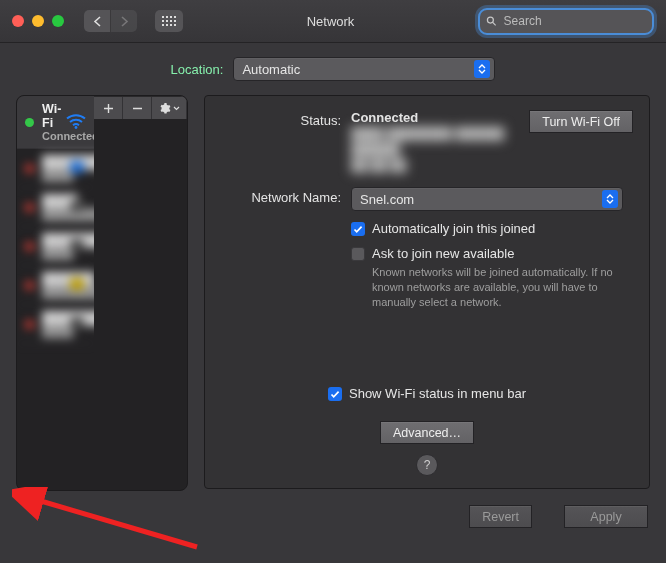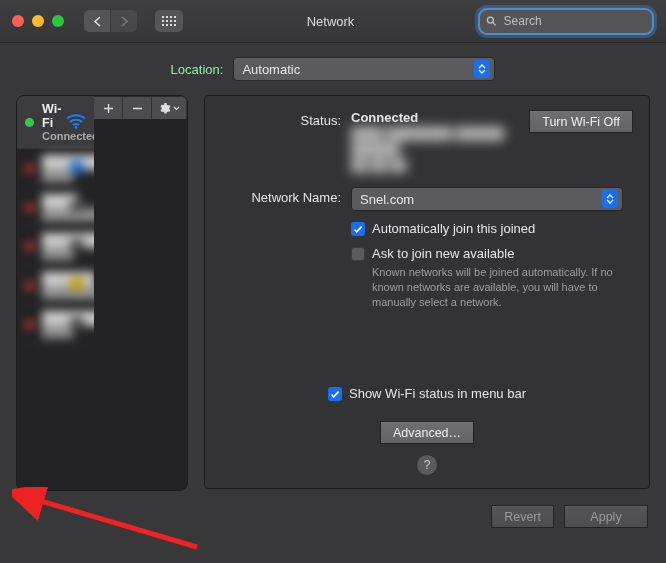--- a/index.html
+++ b/index.html
@@ -106,21 +106,21 @@
   .form-label{width:120px;text-align:right;color:#e4e4e4;padding-top:3px;}
   .form-val{flex:1;}
   .bold{font-weight:600;}
   .btn{
     background:linear-gradient(#6f6e71,#636265);
     border:1px solid #232225;border-radius:0;
     height:21px;padding:0 12px;color:#eee;font-size:12.5px;
     display:inline-flex;align-items:center;justify-content:center;
     box-shadow:0 1px 0 rgba(255,255,255,.06) inset;
   }
-  .btn.dim{color:#9a9a9a;background:linear-gradient(#555457,#4d4c4f);}
+  .btn.dim{color:#9a9a9a;background:linear-gradient(#555457,#4d4c4f);margin-left:22px;}
   .net-select{width:258px;}
   .chk{display:flex;align-items:flex-start;gap:7px;}
   .chk-box{
     width:14px;height:14px;border-radius:3px;flex:none;margin-top:1px;
     display:flex;align-items:center;justify-content:center;
   }
   .chk-box.on{background:var(--blue);}
   .chk-box.off{background:#5a595c;border:1px solid #3a393c;box-sizing:border-box;}
   .hint{font-size:11px;color:#9e9e9e;line-height:1.35;margin-top:4px;max-width:260px;}
   .obscured{filter:blur(6px);color:#bbb;font-size:11.5px;line-height:1.4;}

